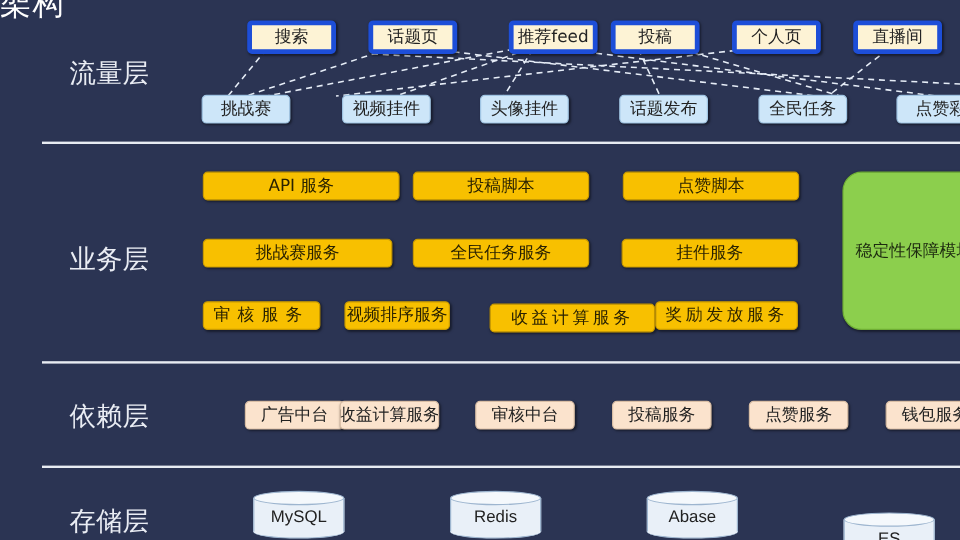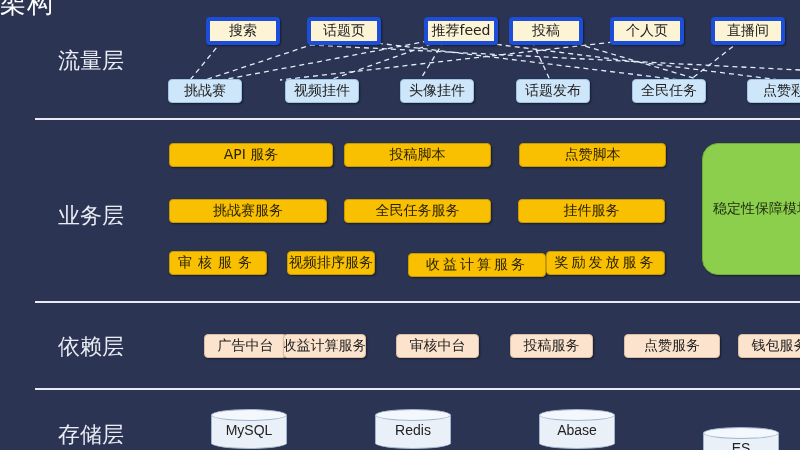--- a/index.html
+++ b/index.html
@@ -129,21 +129,21 @@
 
 <div class="abs divider" style="top:301px;"></div>
 
 <div>
   <div class="abs layer-label" style="top:332px;">依赖层</div>
 
   <div class="box dep" style="left:169px; top:334px; width:83px;margin-left:35px;">广告中台</div>
   <div class="box dep" style="left:283px; top:334px; width:83px;">收益计算服务</div>
   <div class="box dep" style="left:396px; top:334px; width:83px;">审核中台</div>
   <div class="box dep" style="left:510px; top:334px; width:83px;">投稿服务</div>
-  <div class="box dep" style="left:624px; top:334px; width:96px;">点赞服务</div>
+  <div class="box dep" style="left:624px; top:334px; width:83px;">点赞服务</div>
   <div class="box dep" style="left:738px; top:334px; width:83px;">钱包服务</div>
 </div>
 
 <div class="abs divider" style="top:388px;"></div>
 
 <div>
   <div class="abs layer-label" style="top:420px;">存储层</div>
 
   <div class="db" style="left:211px; top:409px;">
     <div class="bottom"></div>

